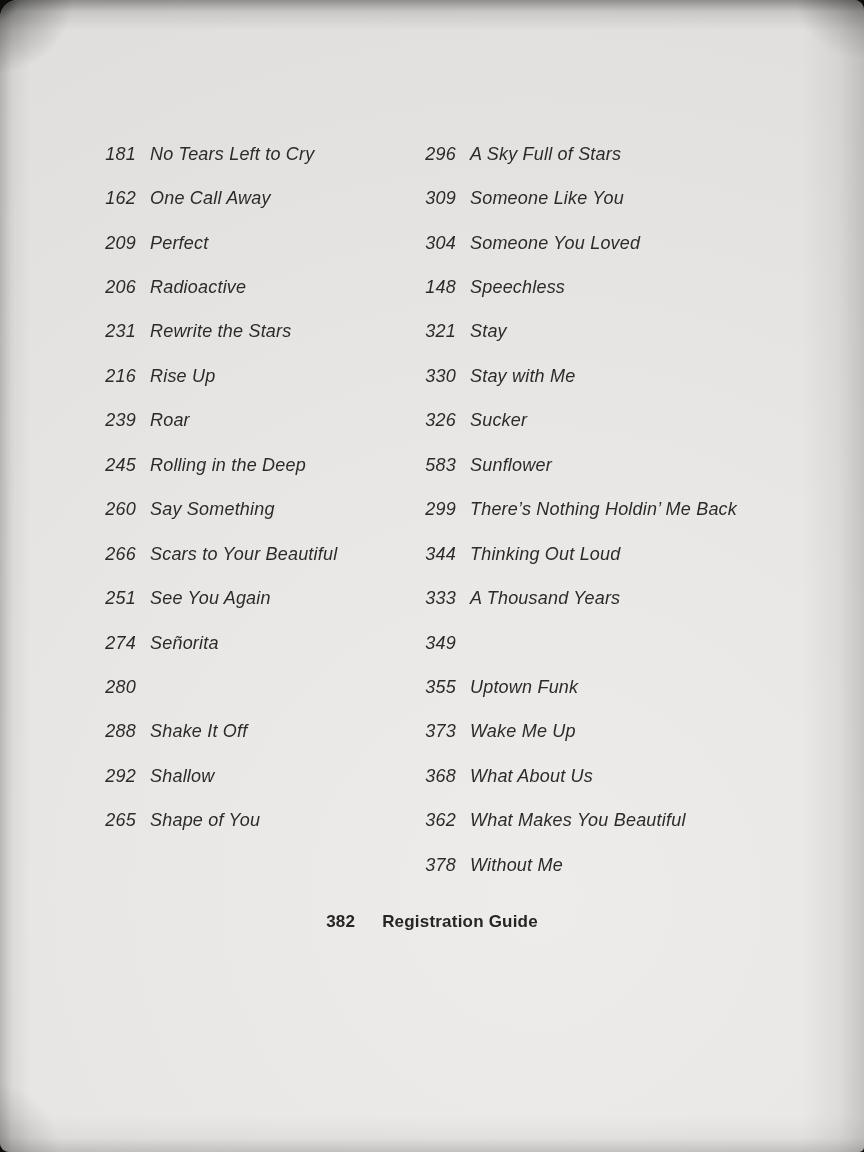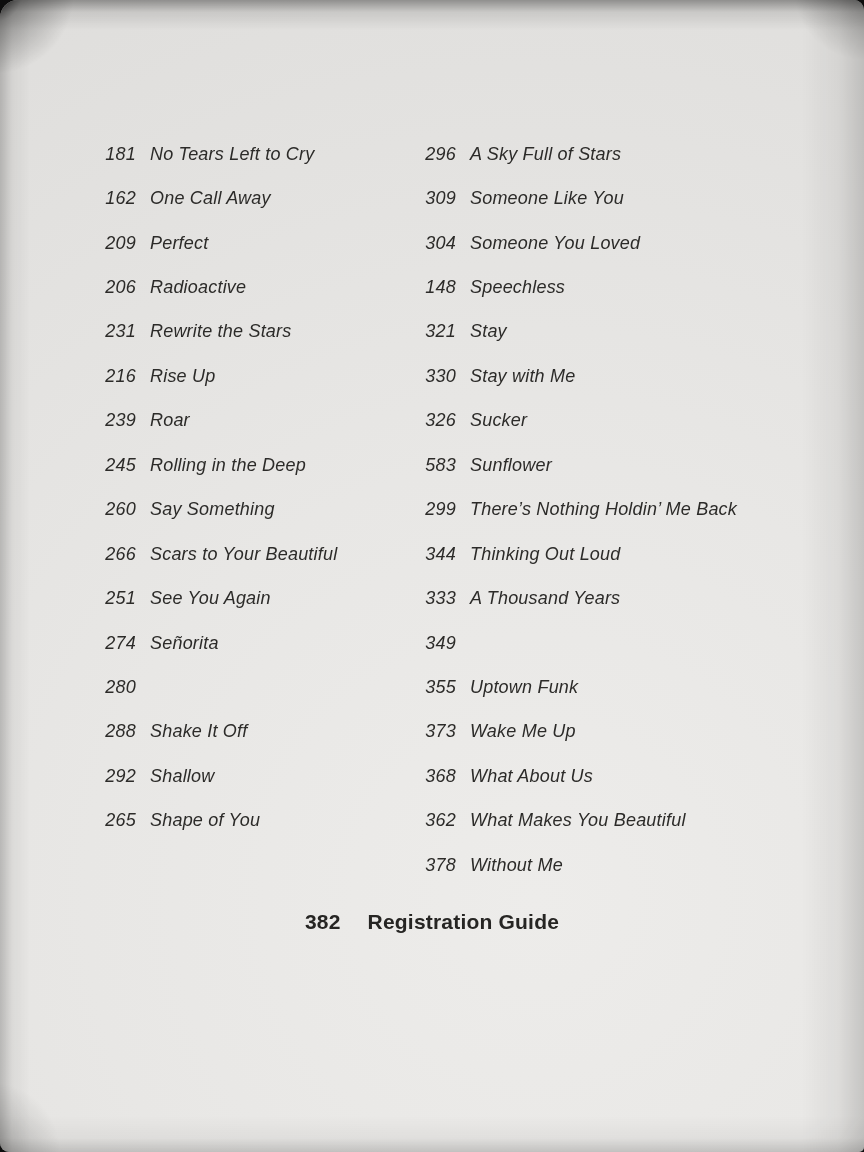--- a/index.html
+++ b/index.html
@@ -35,21 +35,21 @@
   .row {
     display:grid; grid-template-columns:60px 1fr; column-gap:14px;
     align-items:center;
     font-size:18px; letter-spacing:0.2px;font-style:italic;
   }
   .num { text-align:right; }
   .title { white-space:nowrap; }
   .footer-row {
     position:absolute; top:905px; left:0; width:100%; height:34px;
     display:flex; justify-content:center; align-items:center; gap:27px;
-    font-size:21px; font-weight:700; letter-spacing:0.2px; color:#262523;
+    font-size:17px; font-weight:700; letter-spacing:0.2px; color:#262523;
   }
 </style>
 </head>
 <body>
 
 <div class="scene">
   <div class="page">
     <div class="col col-left" id="col0">
         <div class="row">
           <span class="num">181</span>

